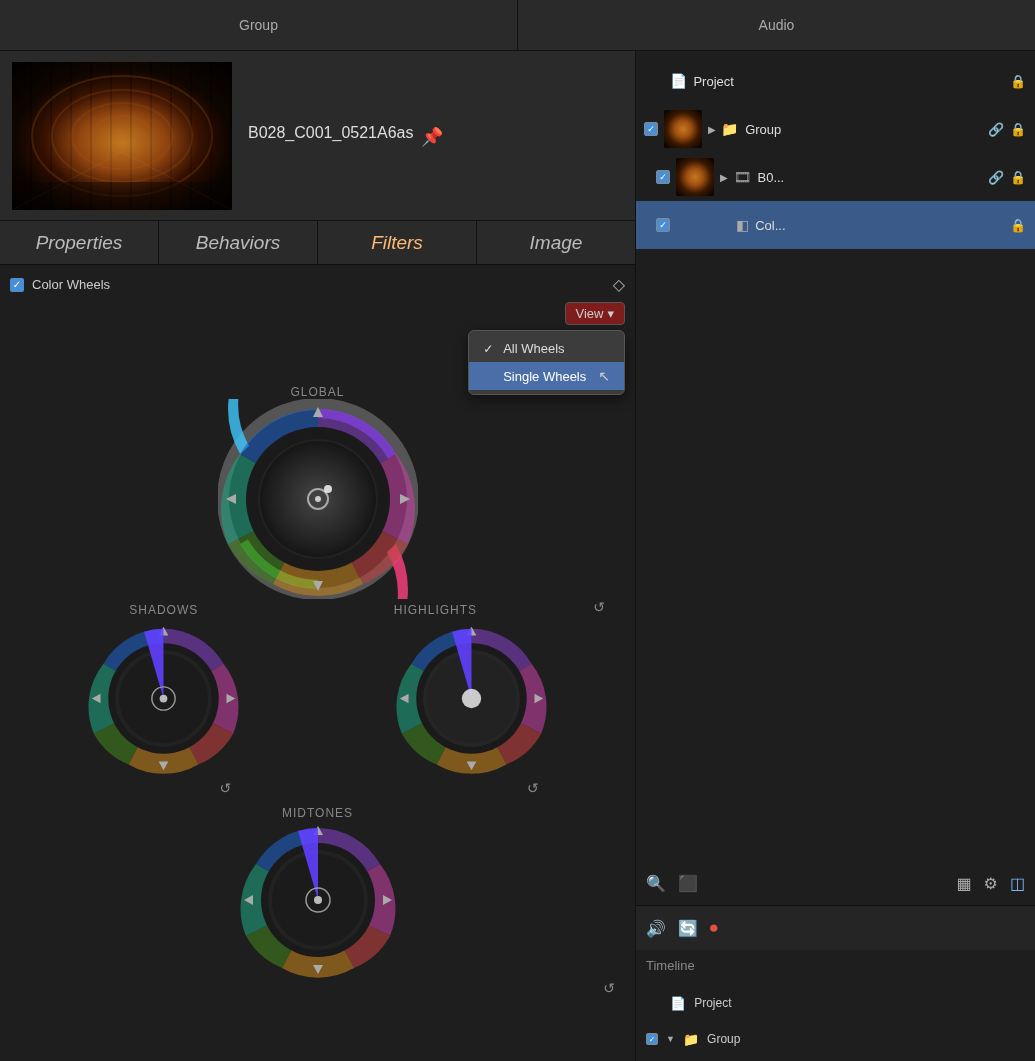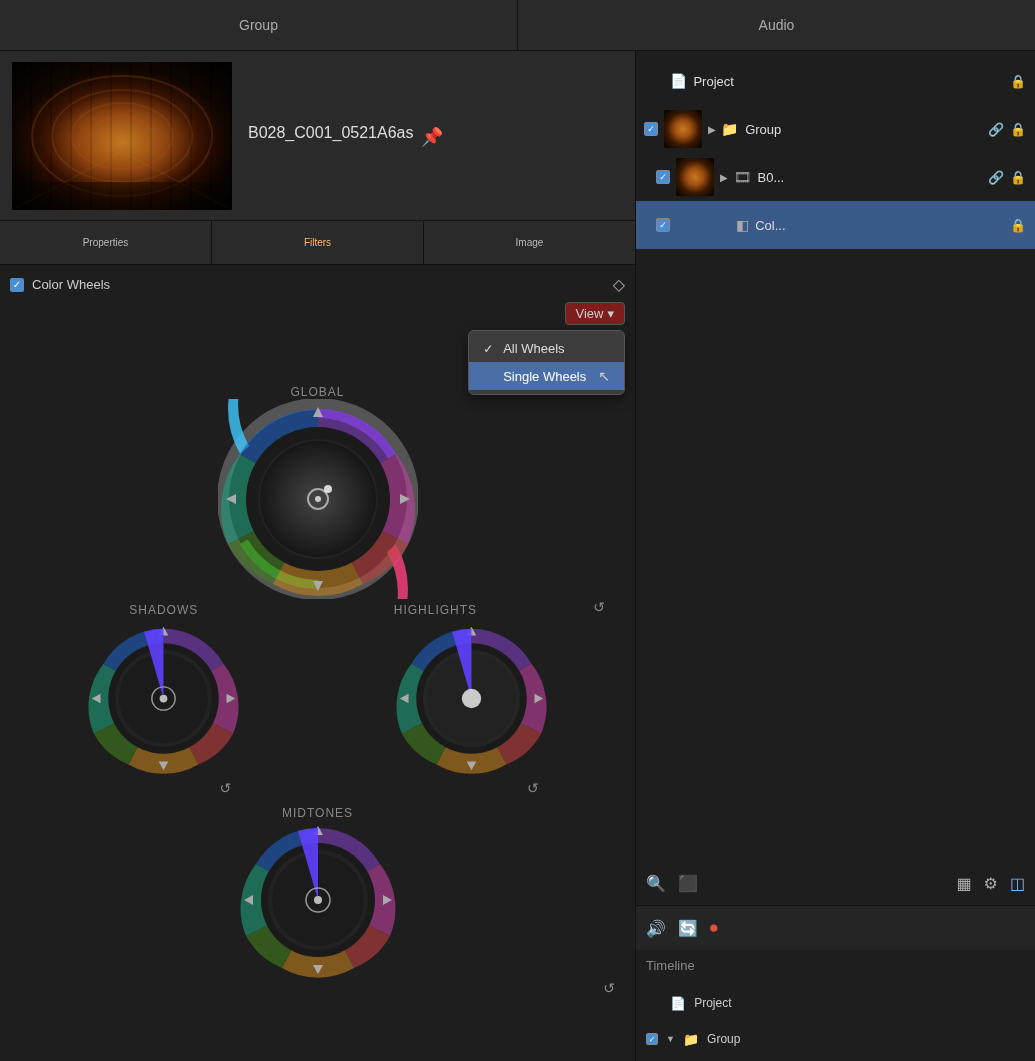--- a/index.html
+++ b/index.html
@@ -116,24 +116,25 @@
       display: flex;
       height: 44px;
       background: #2a2a2a;
       border-bottom: 1px solid #111;
     }
     .sub-tab {
       flex: 1;
       display: flex;
       align-items: center;
       justify-content: center;
-      font-size: 10px;
+      font-size: 19px;
       color: #bbb;
       cursor: pointer;
       border-right: 1px solid #111;
+      font-style: italic;
     }
     .sub-tab:last-child { border-right: none; }
     .sub-tab.active { color: #fdba74; }
 
     
     .color-wheels-panel {
       flex: 1;
       background: #1e1e1e;
       padding: 10px;
       position: relative;
@@ -424,20 +425,23 @@
       </div>
       <div class="preview-title">
         <span class="preview-title-text">B028_C001_0521A6as</span>
         <span class="pin-icon">📌</span>
       </div>
     </div>
 
     <div class="sub-tabs">
       <div class="sub-tab">
         <span>Properties</span>
+      </div>
+      <div class="sub-tab">
+        <span>Behaviors</span>
       </div>
       <div class="sub-tab active">
         <span>Filters</span>
       </div>
       <div class="sub-tab">
         <span>Image</span>
       </div>
     </div>
 
     <div class="color-wheels-panel">

